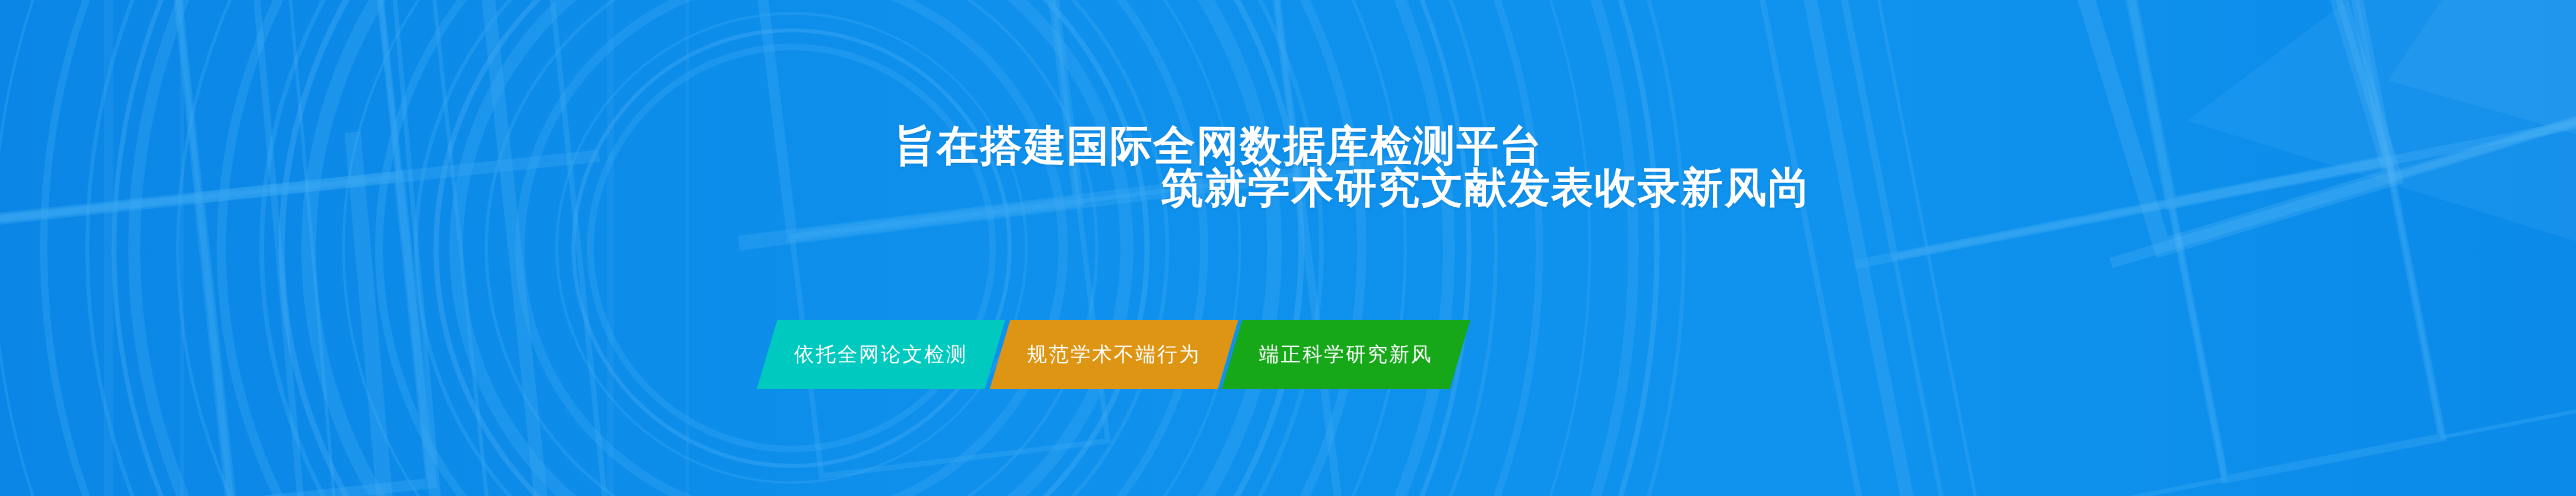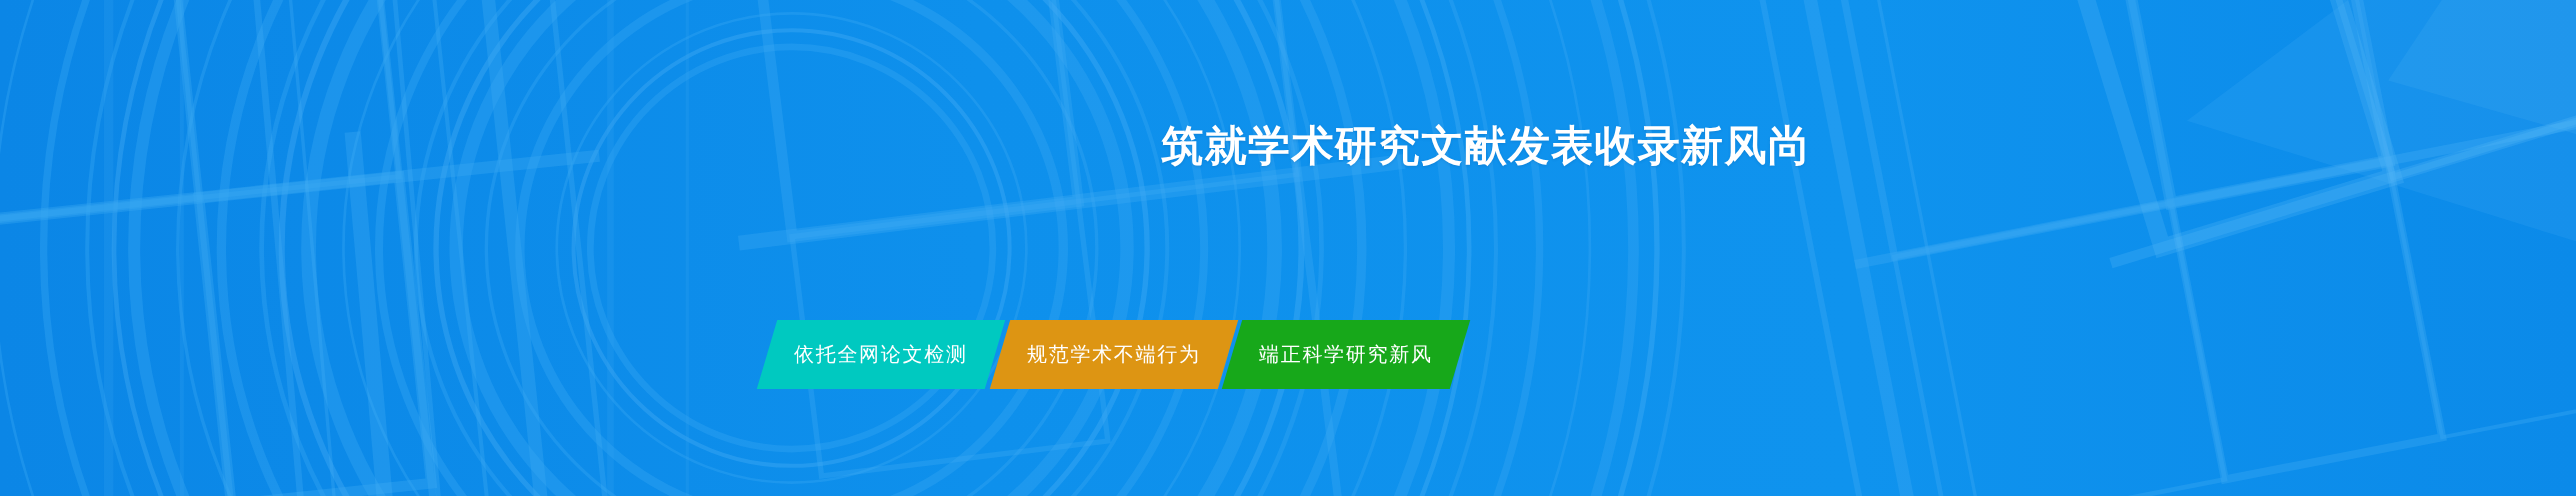--- a/index.html
+++ b/index.html
@@ -181,20 +181,21 @@
       <g fill="#36a6f2" fill-opacity="0.22">
         <rect x="155" y="0" width="14" height="740"></rect>
         <rect x="268" y="0" width="6" height="740"></rect>
         <rect x="905" y="0" width="10" height="740"></rect>
         <rect x="1022" y="0" width="5" height="740"></rect>
       </g>
     </g>
   </svg>
 
   <div class="headline">
+    <div class="headline-line l1">旨在搭建国际全网数据库检测平台</div>
     <div class="headline-line l2">筑就学术研究文献发表收录新风尚</div>
   </div>
 
   <div class="tag-strip">
     <div class="tag teal">
       <span>依托全网论文检测</span>
     </div>
     <div class="tag orange">
       <span>规范学术不端行为</span>
     </div>

